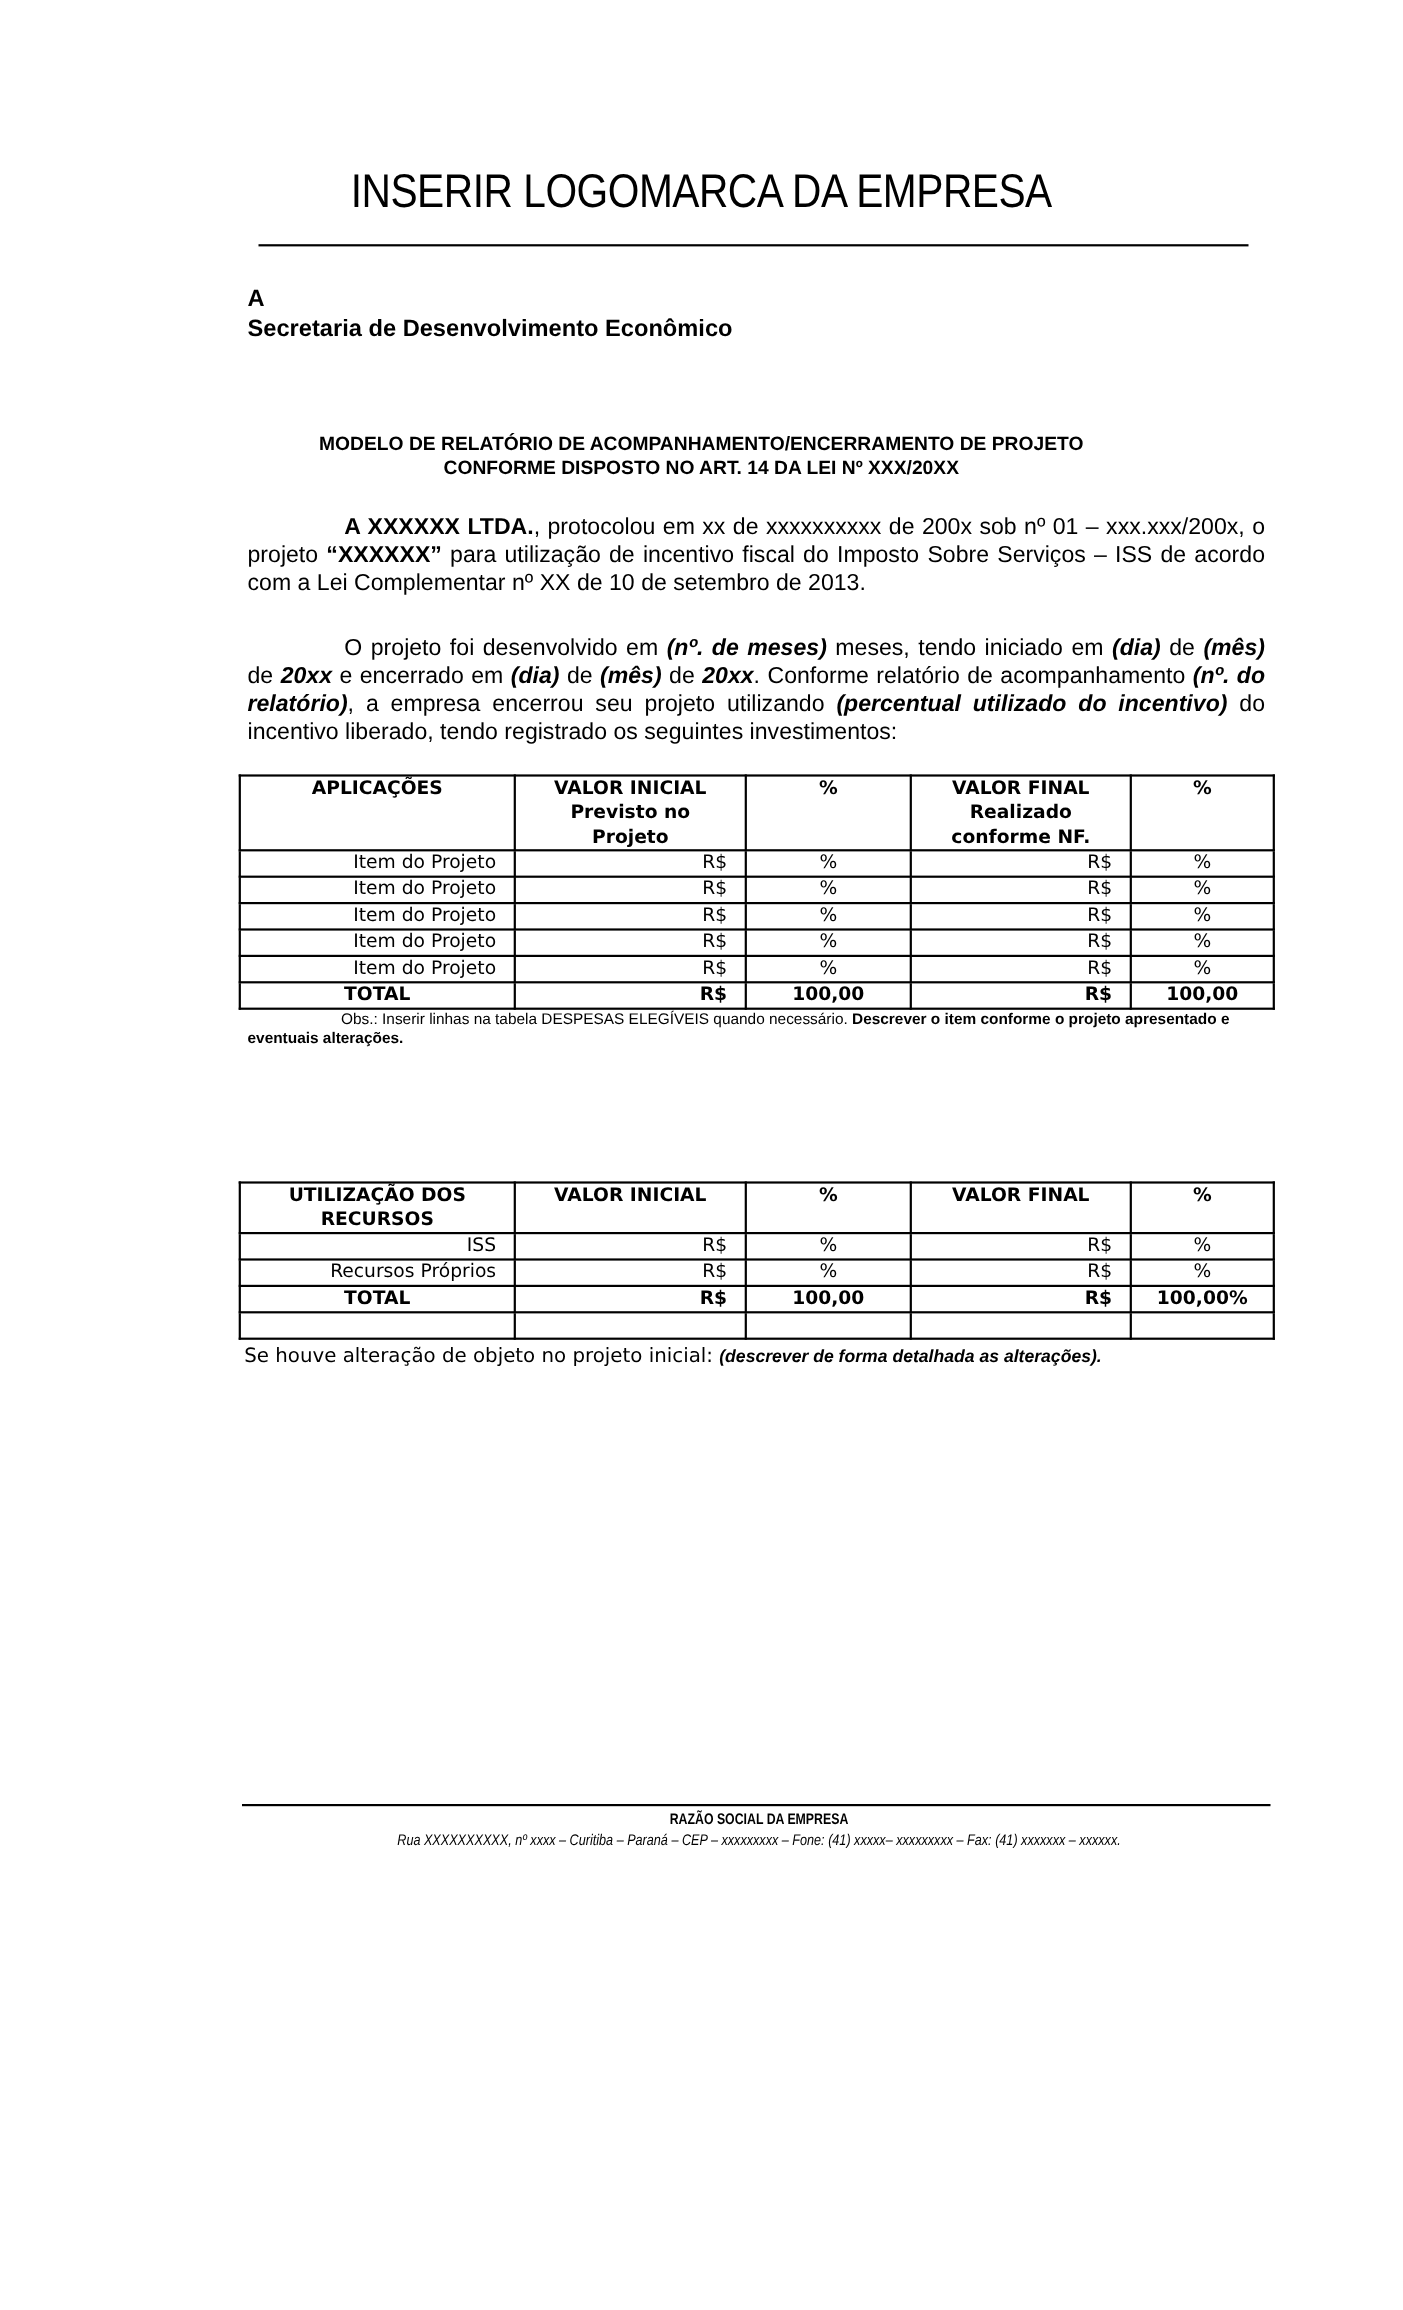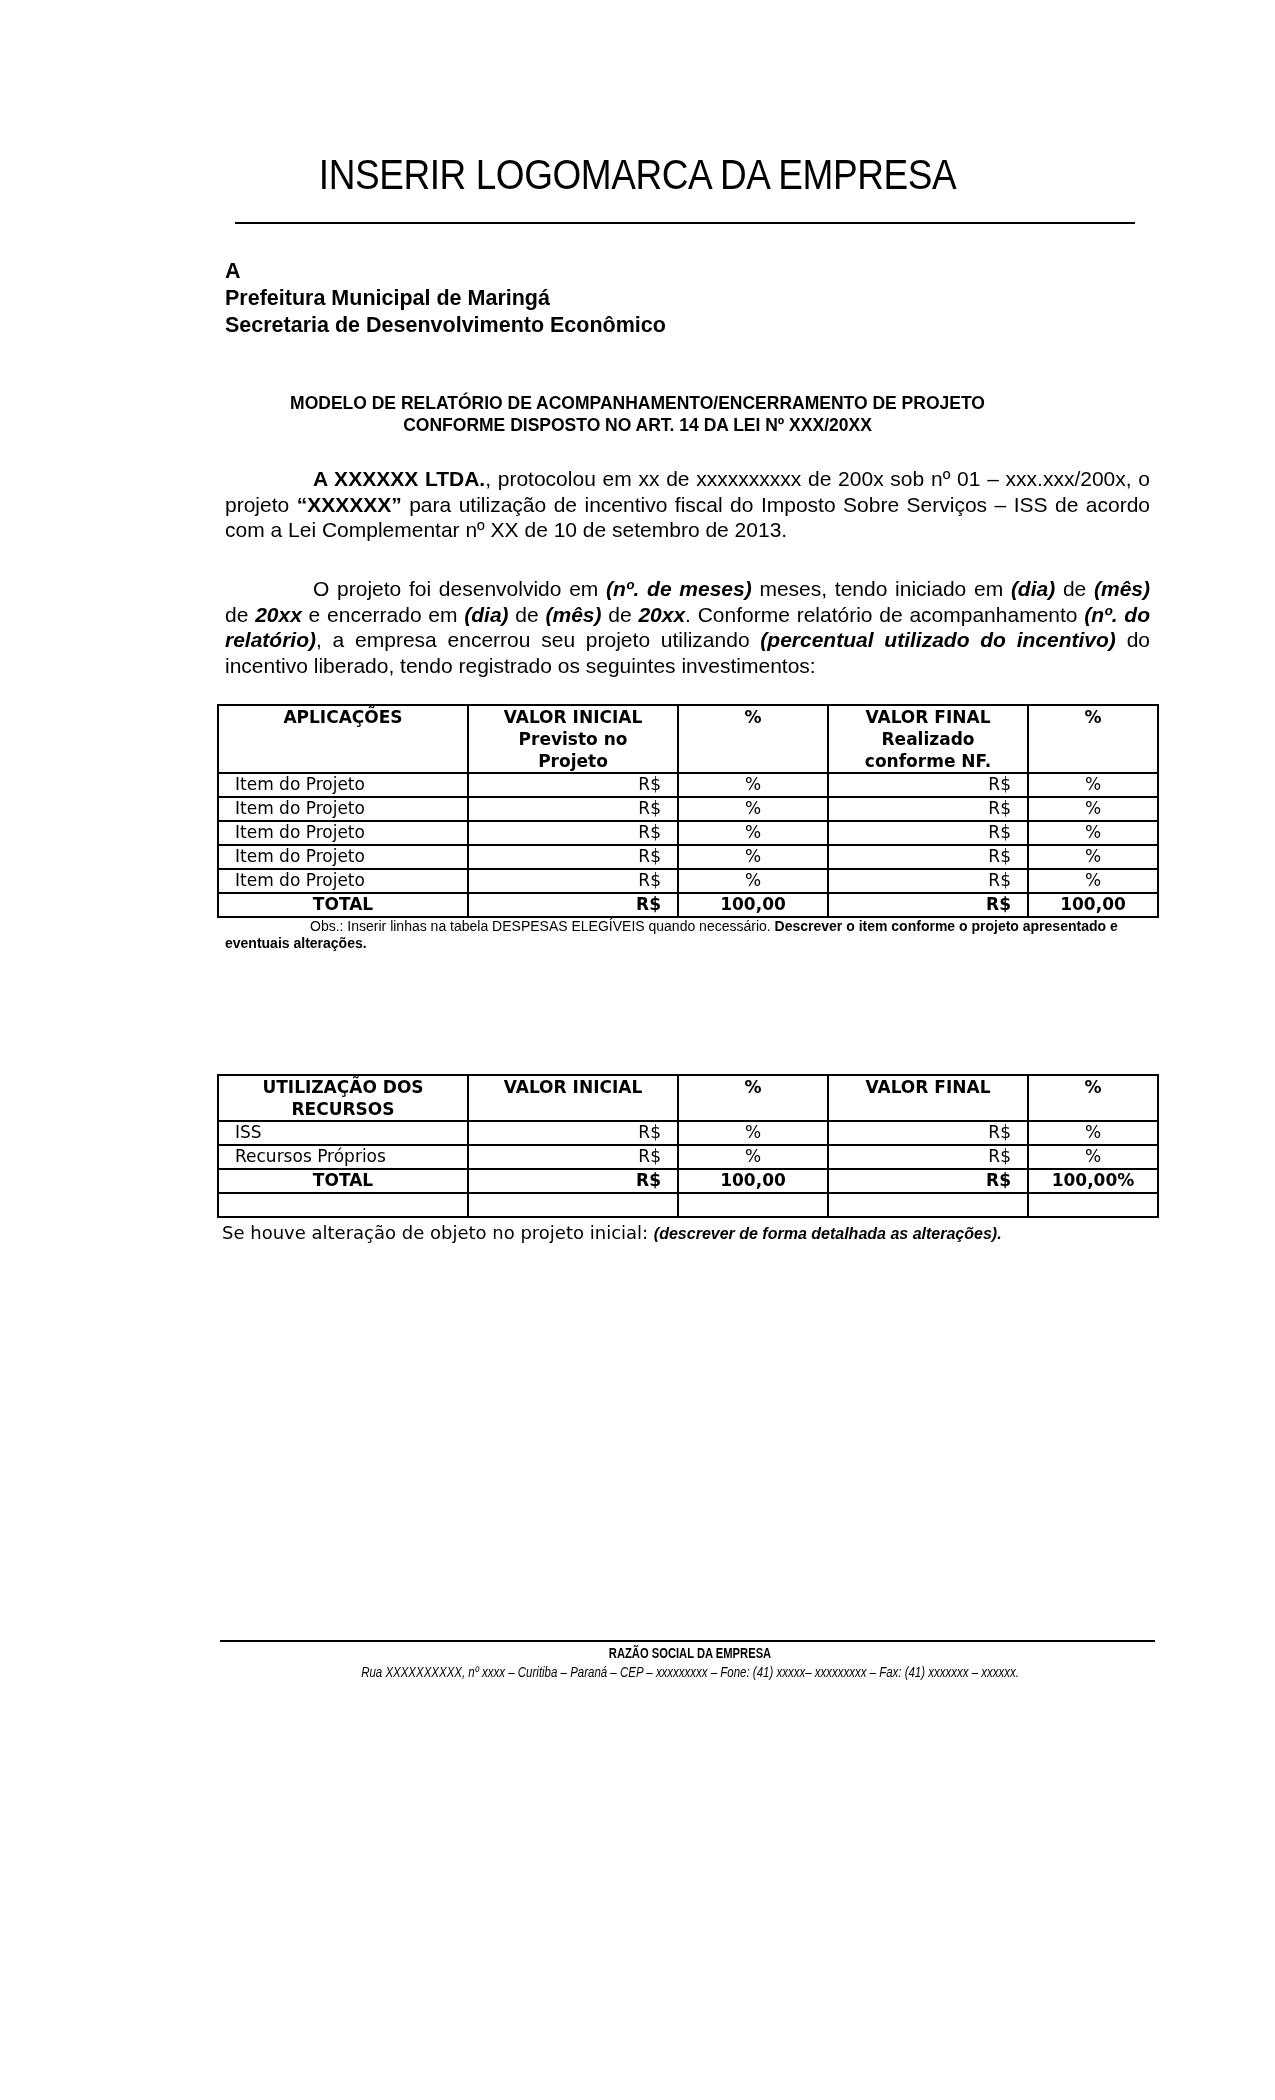--- a/index.html
+++ b/index.html
@@ -13,42 +13,41 @@
   .para .ind { display: inline-block; width: 88px; }
   .p1 { top: 466px; }
   .p2 { top: 576px; }
   .b { font-weight: bold; }
   .bi { font-weight: bold; font-style: italic; }
   table.grid { position: absolute; border-collapse: collapse; font-family: "DejaVu Sans", sans-serif; font-size: 17px; table-layout: fixed; }
   table.grid td { border: 2px solid #000; padding: 0 16px; height: 22px; line-height: 21px; vertical-align: top; }
   table.grid td.hd { font-weight: bold; text-align: center; line-height: 22px; }
   table.grid td.r { text-align: right; }
   table.grid td.c { text-align: center; }
-  table.grid td.l { text-align: left; }
+  table.grid td.l { text-align: right; }
   table.grid td.bold { font-weight: bold; }
   .t1 { left: 217px; top: 704px; width: 940px; }
   .t2 { left: 217px; top: 1074px; width: 940px; }
   .obs { left: 225px; top: 918px; width: 930px; font-size: 14px; line-height: 17px; }
   .obs .ind { display: inline-block; width: 85px; }
   .obs .bb { font-weight: bold; }
   .alter { left: 222px; top: 1222px; font-family: "DejaVu Sans", sans-serif; font-size: 18px; }
   .alter .bi { font-family: "Liberation Sans", sans-serif; font-size: 16px; }
   .hr-foot { left: 220px; top: 1640px; width: 935px; height: 0; border-top: 2px solid #000; }
   .foot1 { left: 0; width: 1380px; top: 1645px; text-align: center; font-size: 14px; font-weight: bold; transform: scaleX(0.8); }
   .foot2 { left: 0; width: 1380px; top: 1664px; text-align: center; font-size: 14px; font-style: italic; transform: scaleX(0.82); }
 </style>
 </head>
 <body>
 
 <div class="abs logo">INSERIR LOGOMARCA DA EMPRESA</div>
 <div class="abs hr-top"></div>
 
 <div class="abs addr">
   <div>A</div>
-  <div>Prefeitura Municipal de Maringá</div>
   <div>Secretaria de Desenvolvimento Econômico</div>
 </div>
 
 <div class="abs title">
   <div>MODELO DE RELATÓRIO DE ACOMPANHAMENTO/ENCERRAMENTO DE PROJETO</div>
   <div>CONFORME DISPOSTO NO ART. 14 DA LEI  Nº XXX/20XX</div>
 </div>
 
 <div class="abs para p1"><span class="ind"></span><span class="b">A XXXXXX LTDA.</span><span>, protocolou em xx de xxxxxxxxxx de 200x sob nº 01 – xxx.xxx/200x, o projeto </span><span class="b">“XXXXXX”</span><span> para utilização de incentivo fiscal do Imposto Sobre Serviços – ISS de acordo com a Lei Complementar nº XX de 10 de setembro de 2013.</span></div>
 

